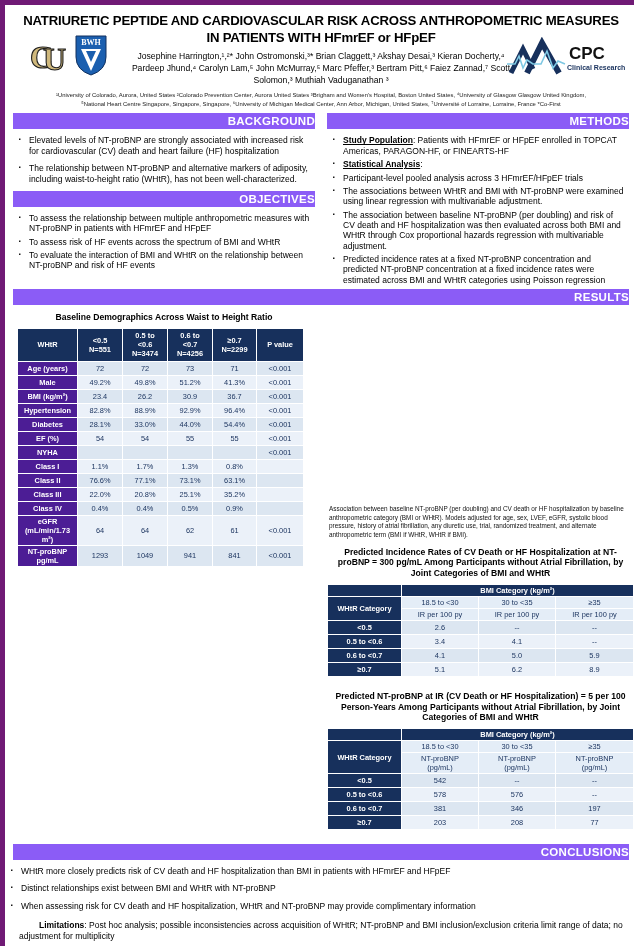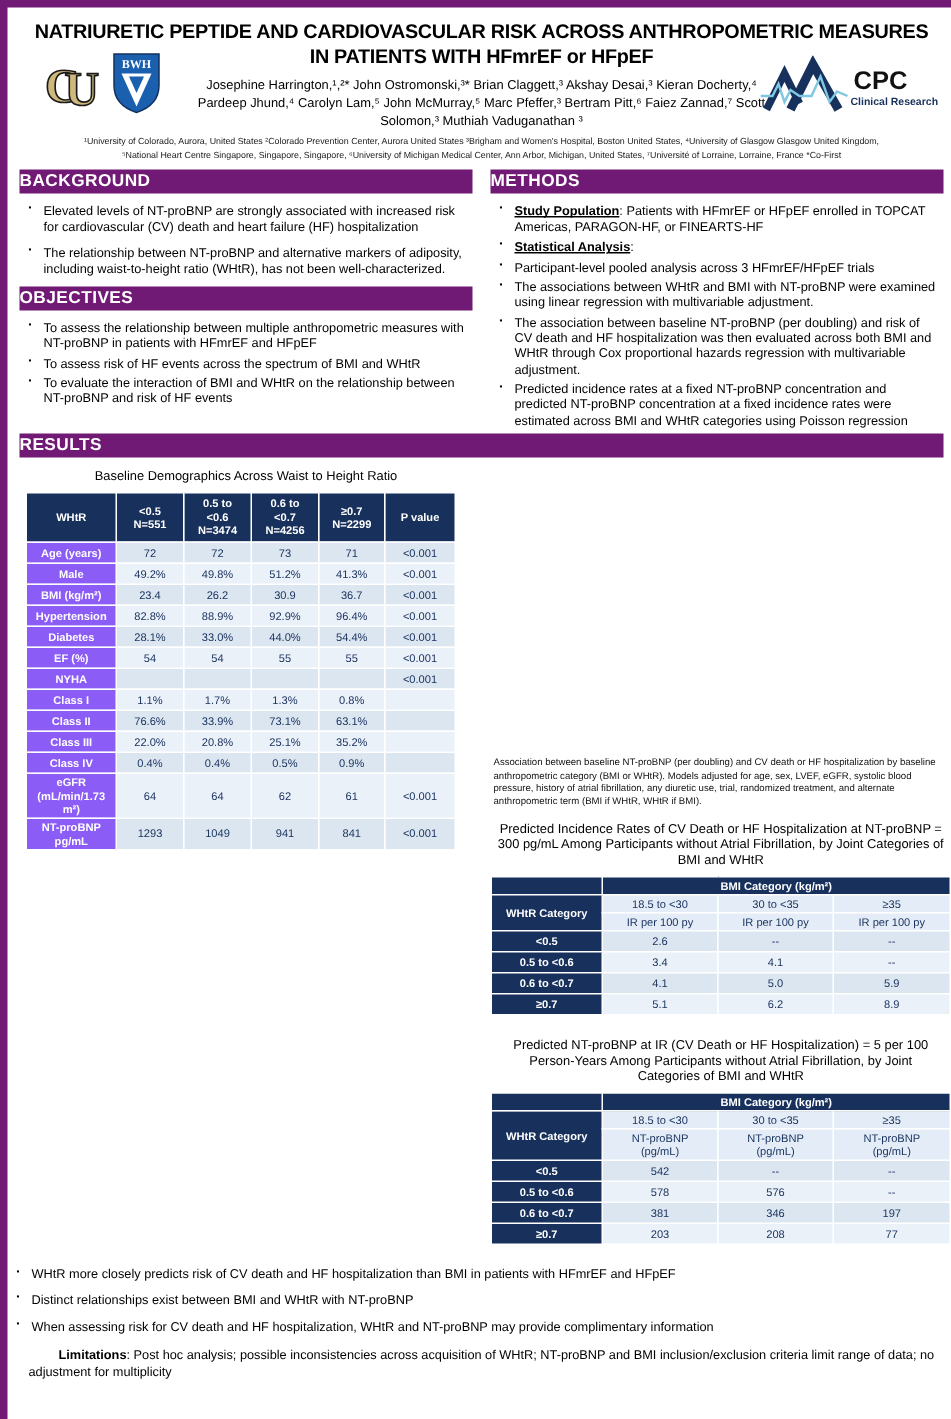--- a/index.html
+++ b/index.html
@@ -9,44 +9,44 @@
   
   .header { position:relative; padding-top:8px; }
   .title { font-size:13.2px; font-weight:bold; text-align:center; line-height:1.25; width:96%; margin:0 auto; letter-spacing:-0.2px; }
   .authors { width:392px; margin:4px auto 0; font-size:8.6px; text-align:center; line-height:1.42; }
   .affil { font-size:5.9px; text-align:center; line-height:1.6; margin-top:4px; color:#1a1a1a; }
   .logo-cu { position:absolute; left:22px; top:32px; }
   .logo-bwh { position:absolute; left:70px; top:30px; }
   .logo-cpc { position:absolute; right:8px; top:32px; }
 
   
-  .bar { background:#701a75; color:#fff; font-weight:bold; font-size:11.5px; text-align:left; height:16px; line-height:16px; letter-spacing:0.3px; }
+  .bar { background:#8b5cf6; color:#fff; font-weight:bold; font-size:11.5px; text-align:right; height:16px; line-height:16px; letter-spacing:0.3px; }
   .bar.full { margin:0 8px; }
 
   
   .cols { display:flex; gap:12px; padding:0 8px; margin-top:4px; }
   .col-l { width:302px; flex:none; }
   .col-r { flex:1; }
 
   ul.bullets { list-style:none; margin:6px 0 4px; padding:0 2px 0 6px; font-size:8.5px; line-height:1.22; }
   ul.bullets li { position:relative; padding-left:10px; margin-bottom:7px; }
   ul.bullets.tight li { margin-bottom:3px; }
   ul.bullets li::before { content:"▪"; position:absolute; left:0; top:1px; font-size:5.5px; }
   .lead { font-weight:bold; text-decoration:underline;margin-top:42px; }
 
   
   .results { display:flex; gap:12px; padding:0 8px; }
-  .tbl-title { font-size:8.6px; font-weight:normal; text-align:center; line-height:1.25; margin:7px 4px 5px; }
+  .tbl-title { font-size:8.6px; font-weight:bold; text-align:center; line-height:1.25; margin:7px 4px 5px; }
 
   table { border-collapse:collapse; table-layout:fixed; }
   th, td { border:1.5px solid #fff; padding:1px 2px; text-align:center; vertical-align:middle; white-space:pre-line; word-wrap:break-word; }
 
   .t1 { width:286px; margin-left:4px; font-size:7.4px; }
   .t1 thead th { background:#17305C; color:#fff; font-weight:bold; height:30px; }
-  .t1 tbody th { background:#8b5cf6; color:#fff; font-weight:bold;margin-left:40px; }
+  .t1 tbody th { background:#4c1d95; color:#fff; font-weight:bold;margin-left:40px; }
   .t1 tbody td { background:#DCE6F1; color:#17305C; height:11px; }
   .t1 tbody tr:nth-child(even) td { background:#EBF1F9; }
 
   .t23 { width:306px; font-size:7.4px; }
   .t23 thead .group { background:#17305C; color:#fff; font-weight:bold; }
   .t23 thead .corner { background:#17305C; color:#fff; font-weight:bold; }
   .t23 thead .sub { background:#E4EDF7; color:#17305C; }
   .t23 tbody th { background:#17305C; color:#fff; font-weight:bold; }
   .t23 tbody td { background:#DCE6F1; color:#17305C; height:11px; }
   .t23 tbody tr:nth-child(even) td { background:#EBF1F9; }
@@ -221,21 +221,21 @@
               <th>Class I</th>
               <td>1.1%</td>
               <td>1.7%</td>
               <td>1.3%</td>
               <td>0.8%</td>
               <td></td>
             </tr>
             <tr>
               <th>Class II</th>
               <td>76.6%</td>
-              <td>33.9%</td>
+              <td>77.1%</td>
               <td>73.1%</td>
               <td>63.1%</td>
               <td></td>
             </tr>
             <tr>
               <th>Class III</th>
               <td>22.0%</td>
               <td>20.8%</td>
               <td>25.1%</td>
               <td>35.2%</td>
@@ -381,20 +381,21 @@
               <td>203</td>
               <td>208</td>
               <td>77</td>
             </tr>
           </tbody>
       </table>
     </div>
   </div>
 
   <div class="concl-wrap">
+    <div class="bar full">CONCLUSIONS</div>
     <ul class="bullets concl-bullets">
       <li>WHtR more closely predicts risk of CV death and HF hospitalization than BMI in patients with HFmrEF and HFpEF</li>
       <li>Distinct relationships exist between BMI and WHtR with NT-proBNP</li>
       <li>When assessing risk for CV death and HF hospitalization, WHtR and NT-proBNP may provide complimentary information</li>
     </ul>
     <div class="limitations">
       <span class="lab">Limitations</span><span>: Post hoc analysis; possible inconsistencies across acquisition of WHtR; NT-proBNP and BMI inclusion/exclusion criteria limit range of data; no adjustment for multiplicity</span>
     </div>
   </div>
 

